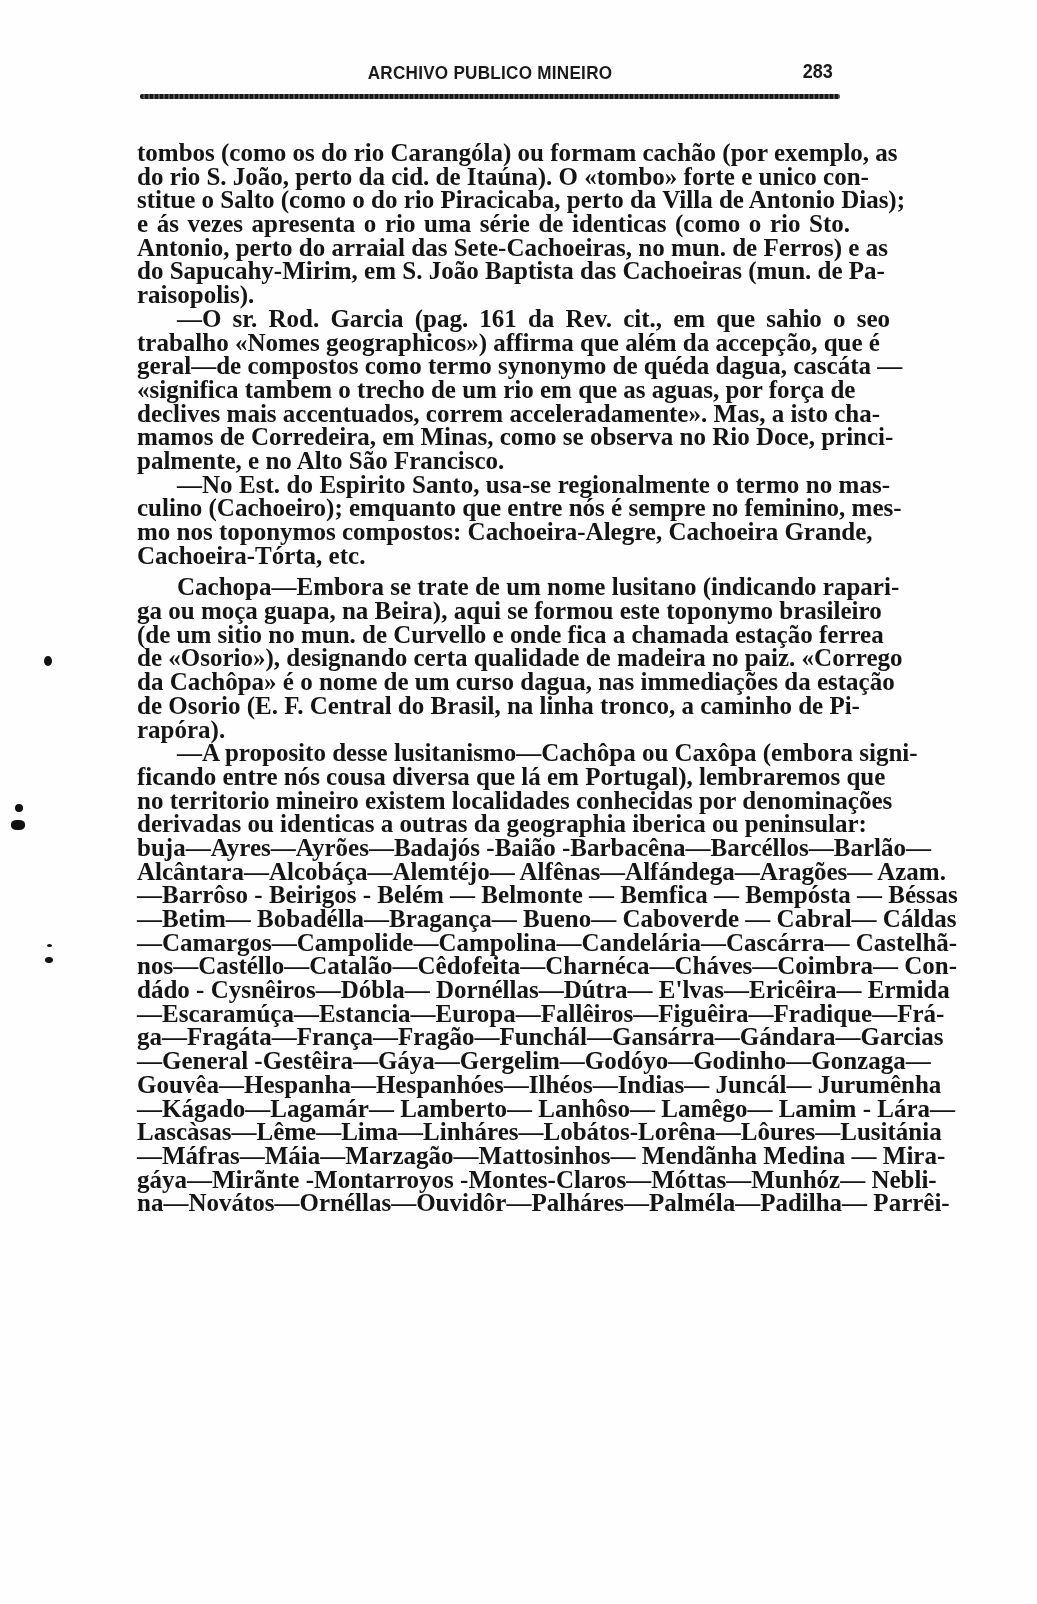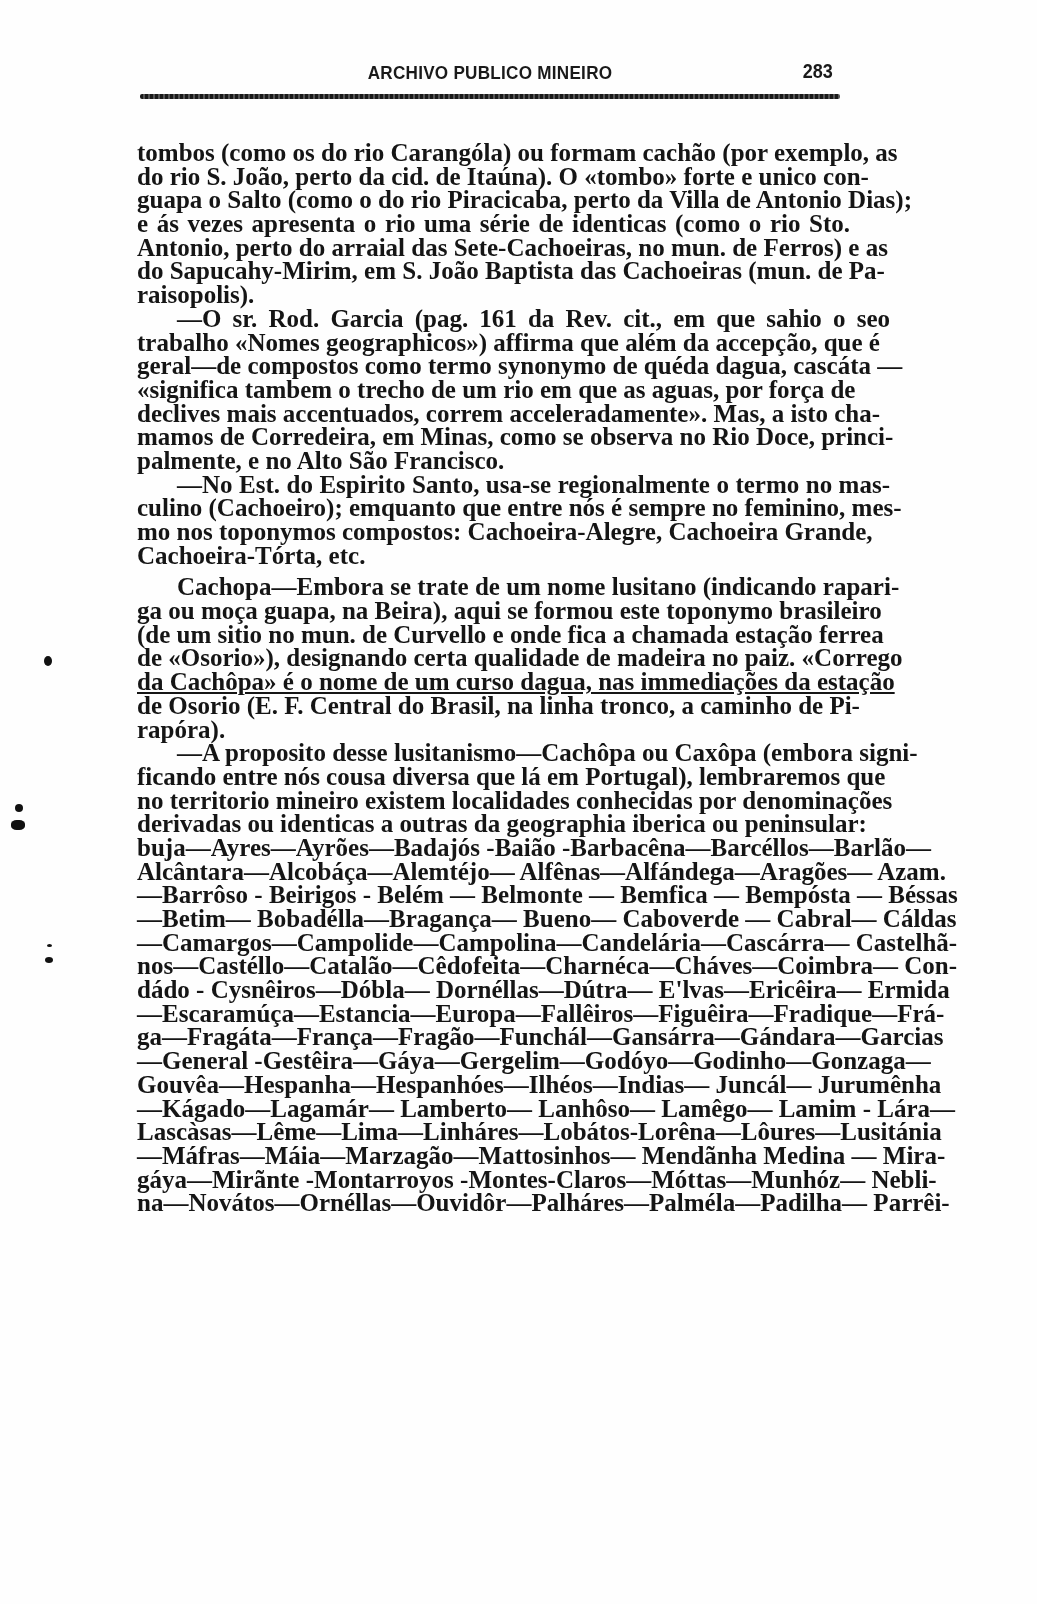--- a/index.html
+++ b/index.html
@@ -45,21 +45,21 @@
     <div class="running-title">ARCHIVO PUBLICO MINEIRO</div>
     <div class="page-number">283</div>
   </div>
   <div class="rule"></div>
 
   <div class="body-text" id="body-text">
 
     <div class="para">
       <div class="line" style="display: block; width: 713px;">tombos (como os do rio Carangóla) ou formam cachão (por exemplo, as</div>
       <div class="line" style="display: block; width: 713px;">do rio S. João, perto da cid. de Itaúna). O «tombo» forte e unico con-</div>
-      <div class="line" style="display: block; width: 713px;">guapa o Salto (como o do rio Piracicaba, perto da Villa de Antonio Dias);</div>
+      <div class="line" style="display: block; width: 713px;">stitue o Salto (como o do rio Piracicaba, perto da Villa de Antonio Dias);</div>
       <div class="line" style="display: block; width: 713px;">e ás vezes apresenta o rio uma série de identicas (como o rio Sto.</div>
       <div class="line" style="display: block; width: 713px;">Antonio, perto do arraial das Sete-Cachoeiras, no mun. de Ferros) e as</div>
       <div class="line" style="display: block; width: 713px;">do Sapucahy-Mirim, em S. João Baptista das Cachoeiras (mun. de Pa-</div>
       <div class="line last" style="display: block; width: auto;">raisopolis).</div>
     </div>
 
     <div class="para">
       <div class="line indent" style="display: block; width: 713px;">—O sr. Rod. Garcia (pag. 161 da Rev. cit., em que sahio o seo</div>
       <div class="line" style="display: block; width: 713px;">trabalho «Nomes geographicos») affirma que além da accepção, que é</div>
       <div class="line" style="display: block; width: 713px;">geral—de compostos como termo synonymo de quéda dagua, cascáta —</div>
@@ -74,21 +74,21 @@
       <div class="line" style="display: block; width: 713px;">culino (Cachoeiro); emquanto que entre nós é sempre no feminino, mes-</div>
       <div class="line" style="display: block; width: 713px;">mo nos toponymos compostos: Cachoeira-Alegre, Cachoeira Grande,</div>
       <div class="line last" style="display: block; width: auto;">Cachoeira-Tórta, etc.</div>
     </div>
 
     <div class="para" style="margin-top:8px;">
       <div class="line indent" style="display: block; width: 713px;">Cachopa—Embora se trate de um nome lusitano (indicando rapari-</div>
       <div class="line" style="display: block; width: 713px;">ga ou moça guapa, na Beira), aqui se formou este toponymo brasileiro</div>
       <div class="line" style="display: block; width: 713px;">(de um sitio no mun. de Curvello e onde fica a chamada estação ferrea</div>
       <div class="line" style="display: block; width: 713px;">de «Osorio»), designando certa qualidade de madeira no paiz. «Corrego</div>
-      <div class="line" style="display: block; width: 713px; text-decoration: underline;">da Cachôpa» é o nome de um curso dagua, nas immediações da estação</div>
+      <div class="line" style="display: block; width: 713px;">da Cachôpa» é o nome de um curso dagua, nas immediações da estação</div>
       <div class="line" style="display: block; width: 713px;">de Osorio (E. F. Central do Brasil, na linha tronco, a caminho de Pi-</div>
       <div class="line last" style="display: block; width: auto;">rapóra).</div>
     </div>
 
     <div class="para">
       <div class="line indent" style="display: block; width: 713px;">—A proposito desse lusitanismo—Cachôpa ou Caxôpa (embora signi-</div>
       <div class="line" style="display: block; width: 713px;">ficando entre nós cousa diversa que lá em Portugal), lembraremos que</div>
       <div class="line" style="display: block; width: 713px;">no territorio mineiro existem localidades conhecidas por denominações</div>
       <div class="line" style="display: block; width: 713px;">derivadas ou identicas a outras da geographia iberica ou peninsular:</div>
       <div class="line" style="display: block; width: 713px;">buja—Ayres—Ayrões—Badajós -Baião -Barbacêna—Barcéllos—Barlão—</div>

